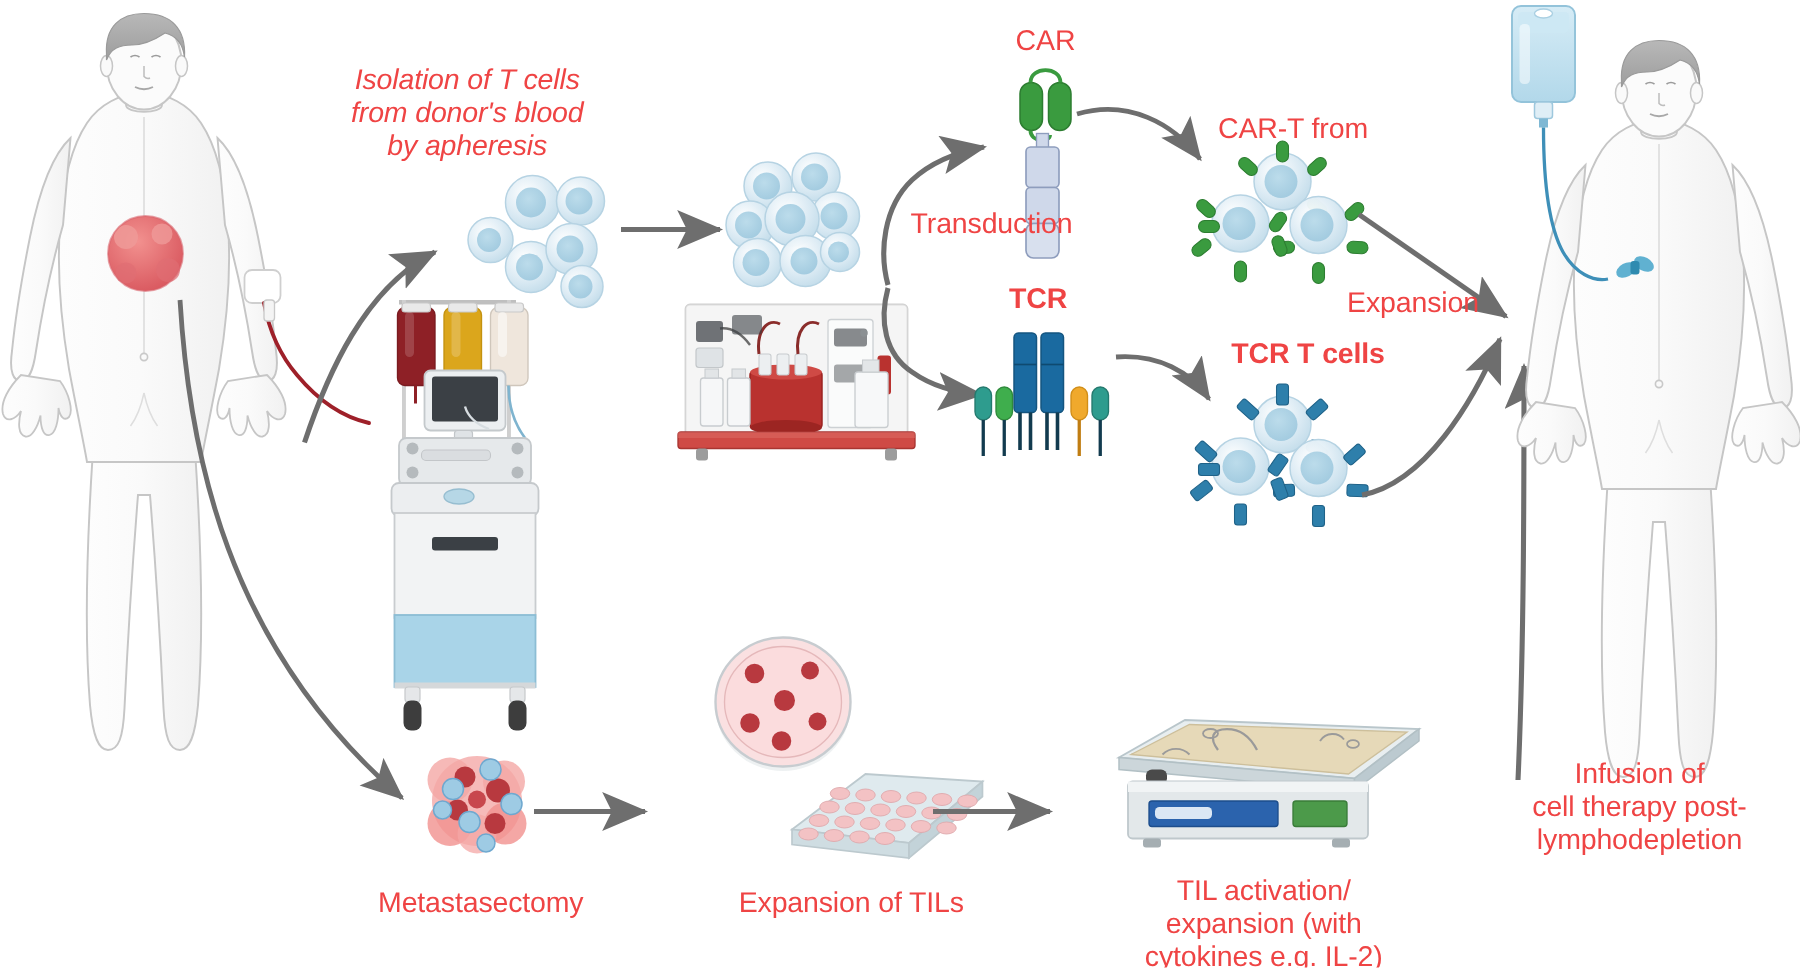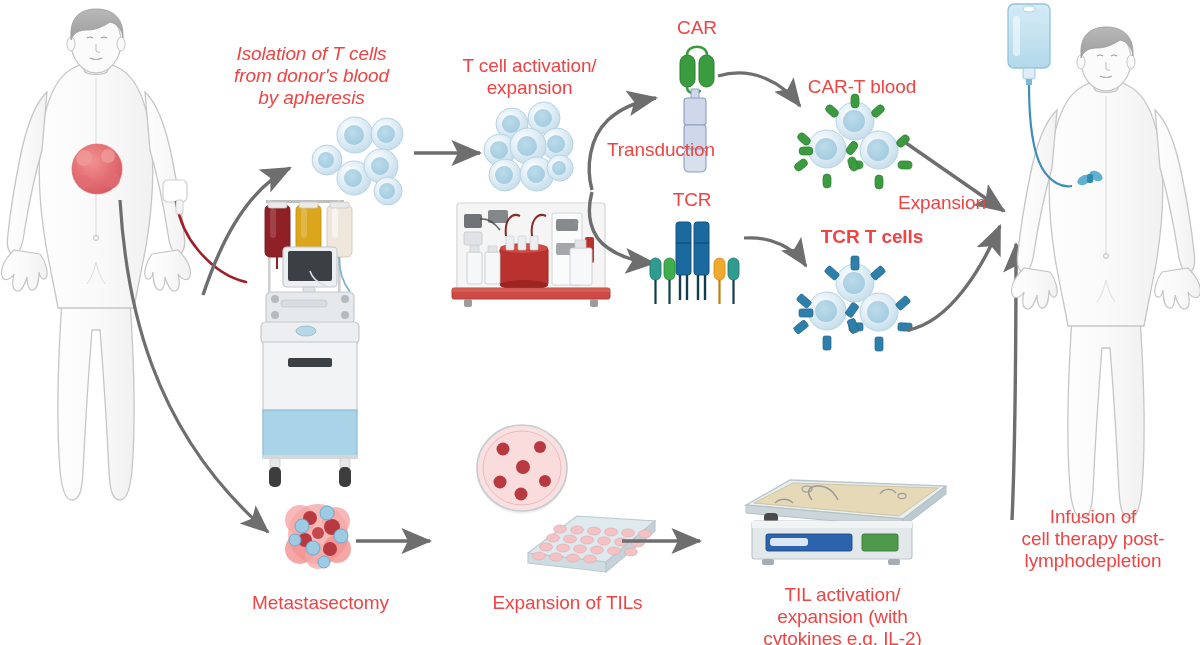--- a/index.html
+++ b/index.html
@@ -568,30 +568,28 @@
     <rect x="762" y="559" width="12" height="6" rx="2" fill="#a5aeb2"></rect>
     <rect x="888" y="559" width="12" height="6" rx="2" fill="#a5aeb2"></rect>
   </g>
 
 </svg>
 
 <div class="lbl" style="left:214px; top:43px; width:195px;font-style:italic;">Isolation of T cells
 from donor's blood
 by apheresis</div>
 
-<div class="lbl" style="left:447px; top:55px; width:165px;">T cell activation/
-expansion</div>
 
 <div class="lbl" style="left:575px; top:139px; width:140px;text-align:right;">Transduction</div>
 
 <div class="lbl" style="left:657px; top:17px; width:80px;">CAR</div>
 
-<div class="lbl" style="left:652px; top:189px; width:80px;">TCR</div>
-
-<div class="lbl" style="left:797px; top:76px; width:130px;">CAR-T blood</div>
+<div class="lbl" style="left:652px; top:189px; width:80px;font-weight:bold;">TCR</div>
+
+<div class="lbl" style="left:797px; top:76px; width:130px;">CAR-T from</div>
 
 <div class="lbl" style="left:807px; top:226px; width:130px;font-weight:bold;">TCR T cells</div>
 
 <div class="lbl" style="left:882px; top:192px; width:120px;">Expansion</div>
 
 <div class="lbl" style="left:993px; top:506px; width:200px;">Infusion of
 cell therapy post-
 lymphodepletion</div>
 
 <div class="lbl" style="left:238px; top:592px; width:165px;">Metastasectomy</div>

